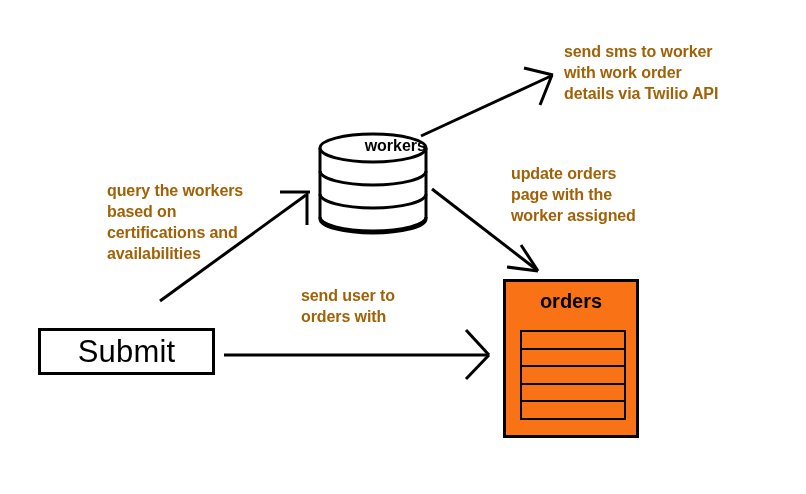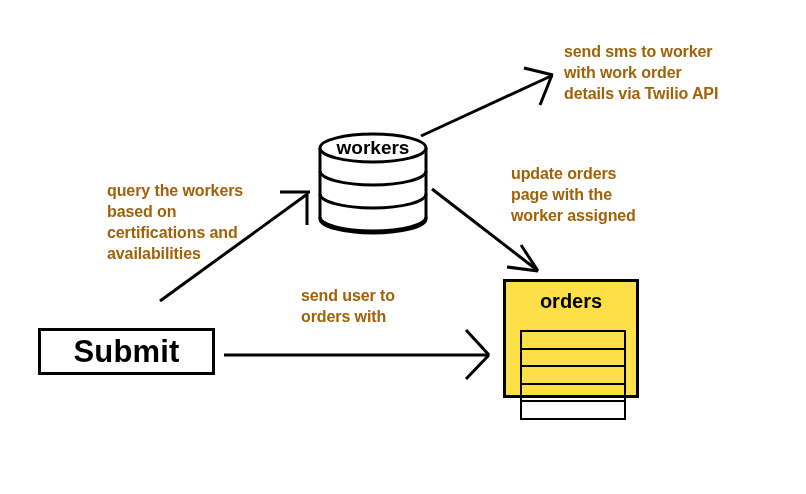--- a/index.html
+++ b/index.html
@@ -36,34 +36,34 @@
     width: 177px;
     height: 47px;
     border: 3px solid #000000;
     background: #ffffff;
     box-sizing: border-box;
     display: flex;
     align-items: center;
     justify-content: center;
   }
   #submit-label {
-    font-weight: bold;
+    font-weight: normal;
     font-size: 31px;
     color: #000000;
     letter-spacing: 0.2px;
   }
 
   #orders-box {
     position: absolute;
     left: 503px;
     top: 279px;
     width: 136px;
-    height: 119px;
+    height: 159px;
     border: 3px solid #000000;
-    background: #fde047;
+    background: #f97316;
     box-sizing: border-box;
   }
   #orders-title {
     position: absolute;
     left: 0;
     right: 0;
     top: 8px;
     text-align: center;
     font-weight: bold;
     font-size: 20px;
@@ -93,23 +93,23 @@
     top: 0;
     width: 806px;
     height: 494px;
     pointer-events: none;
   }
   #db-label {
     position: absolute;
     left: 320px;
     top: 137px;
     width: 106px;
-    text-align: center;
+    text-align: right;
     font-weight: bold;
-    font-size: 19px;
+    font-size: 16px;
     color: #000000;
     border-radius: 9px;
   }
 </style>
 </head>
 <body>
 
 <div id="canvas">
 
   <svg class="svg-layer" viewBox="0 0 806 494" xmlns="http://www.w3.org/2000/svg">

